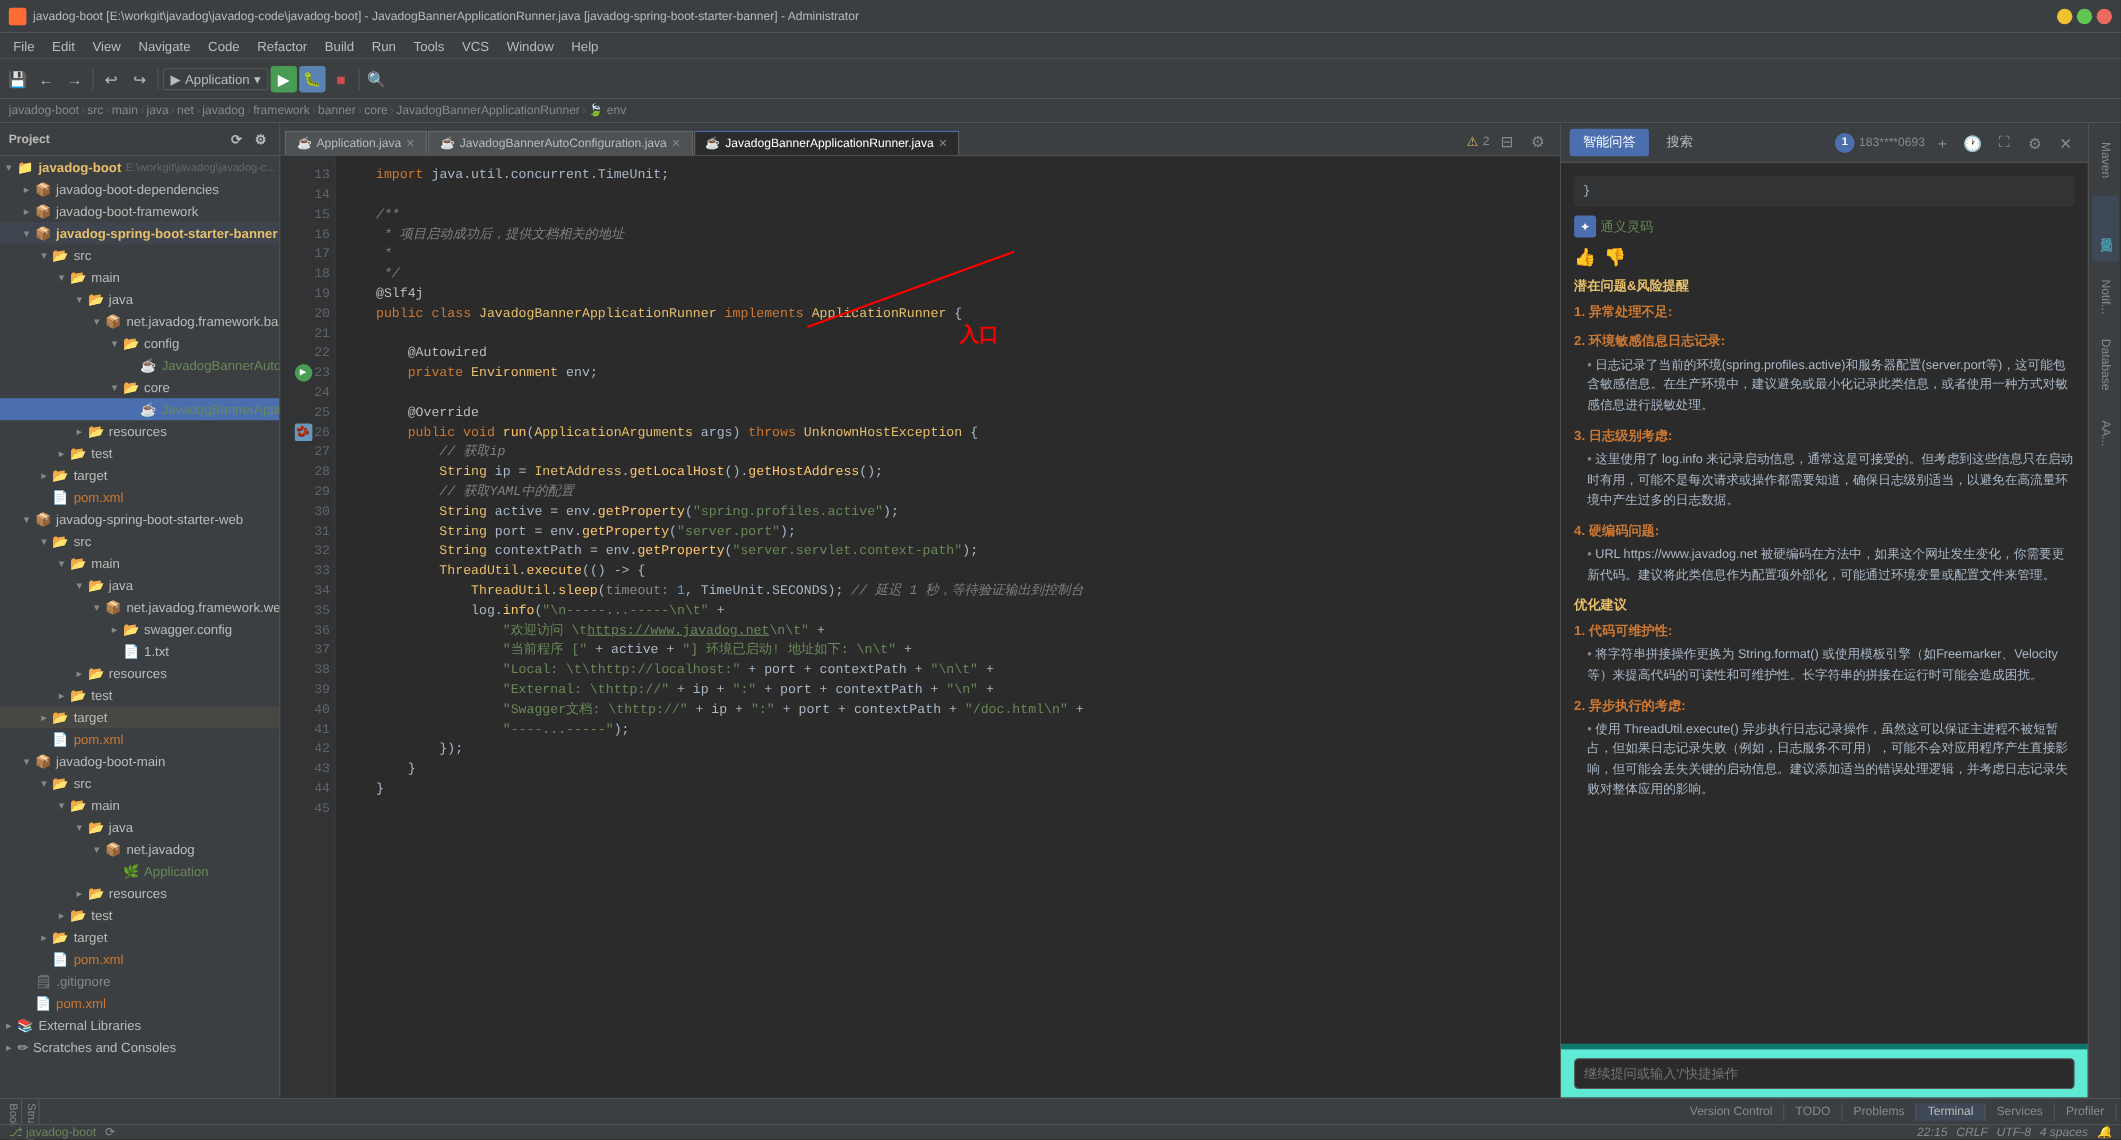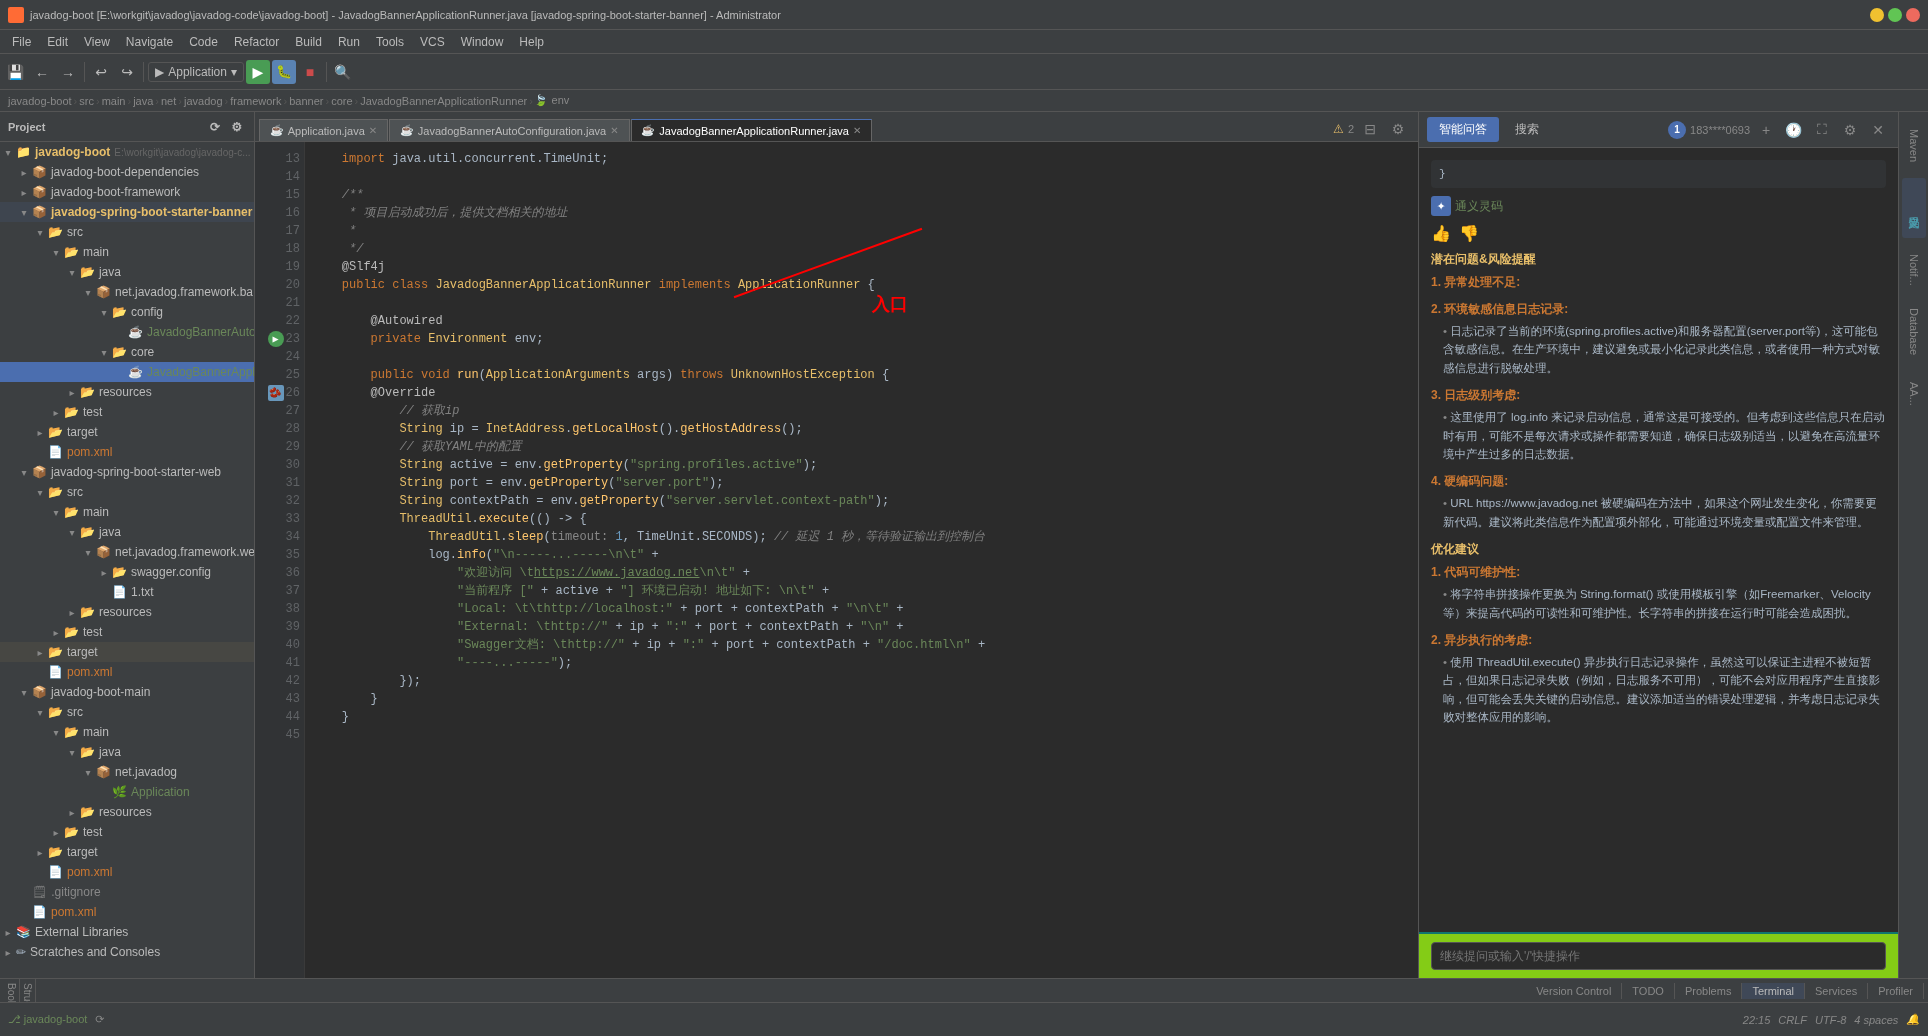--- a/index.html
+++ b/index.html
@@ -370,22 +370,22 @@
       line-height: 1.6;
     }
     .bullet-item::before { content: "• "; color: #888; }
 
     .optimize-title {
       color: #e8bf6a; font-size: 12px; font-weight: bold; margin: 10px 0 6px;
     }
 
     #ai-input-area {
       padding: 8px 12px;
-      border-top: 2px solid #0f766e;
-      background: #84cc16;
+      border-top: 5px solid #0f766e;
+      background: #5eead4;
     }
     #ai-input-area input {
       width: 100%;
       background: #2b2b2b;
       border: 1px solid #555;
       border-radius: 4px;
       padding: 6px 8px;
       color: #bbb;
       font-size: 12px;
       outline: none;
@@ -411,21 +411,21 @@
       font-size: 11px;
       color: #888;
       cursor: pointer;
       border-radius: 3px;
       white-space: nowrap;
     }
     .far-right-btn.active { background: #4b6eaf33; color: #4b9eaf; }
 
     
     #status-bar {
-      height: 34px;
+      height: 14px;
       background: #3c3f41;
       border-top: 1px solid #555;
       display: flex;
       align-items: center;
       padding: 0 8px;
       font-size: 11px;
       color: #888;
       gap: 8px;
       flex-shrink: 0;
     }
@@ -985,22 +985,22 @@
 <span class="code-line">    <span class="cm">/**</span></span>
 <span class="code-line">     <span class="cm">* 项目启动成功后，提供文档相关的地址</span></span>
 <span class="code-line">     <span class="cm">*</span></span>
 <span class="code-line">     <span class="cm">*/</span></span>
 <span class="code-line">    <span class="ann">@Slf4j</span></span>
 <span class="code-line">    <span class="kw">public class</span> <span class="cls">JavadogBannerApplicationRunner</span> <span class="kw">implements</span> <span class="cls">ApplicationRunner</span> {</span>
 <span class="code-line"></span>
 <span class="code-line">        <span class="ann">@Autowired</span></span>
 <span class="code-line">        <span class="kw">private</span> <span class="cls">Environment</span> env;</span>
 <span class="code-line"></span>
+<span class="code-line">        <span class="ann">@Override</span></span>
 <span class="code-line">        <span class="kw">public void</span> <span class="fn">run</span>(<span class="cls">ApplicationArguments</span> args) <span class="kw">throws</span> <span class="cls">UnknownHostException</span> {</span>
-<span class="code-line">        <span class="ann">@Override</span></span>
 <span class="code-line">            <span class="cm">// 获取ip</span></span>
 <span class="code-line">            <span class="cls">String</span> ip = <span class="cls">InetAddress</span>.<span class="fn">getLocalHost</span>().<span class="fn">getHostAddress</span>();</span>
 <span class="code-line">            <span class="cm">// 获取YAML中的配置</span></span>
 <span class="code-line">            <span class="cls">String</span> active = env.<span class="fn">getProperty</span>(<span class="str">"spring.profiles.active"</span>);</span>
 <span class="code-line">            <span class="cls">String</span> port = env.<span class="fn">getProperty</span>(<span class="str">"server.port"</span>);</span>
 <span class="code-line">            <span class="cls">String</span> contextPath = env.<span class="fn">getProperty</span>(<span class="str">"server.servlet.context-path"</span>);</span>
 <span class="code-line">            <span class="cls">ThreadUtil</span>.<span class="fn">execute</span>(() -&gt; {</span>
 <span class="code-line">                <span class="cls">ThreadUtil</span>.<span class="fn">sleep</span>(<span style="color:#888;">timeout:</span> <span class="num">1</span>, TimeUnit.SECONDS); <span class="cm">// 延迟 1 秒，等待验证输出到控制台</span></span>
 <span class="code-line">                log.<span class="fn">info</span>(<span class="str">"\n-----...-----\n\t"</span> +</span>
 <span class="code-line">                    <span class="str">"欢迎访问 \t<span class="link-blue">https://www.javadog.net</span>\n\t"</span> +</span>

